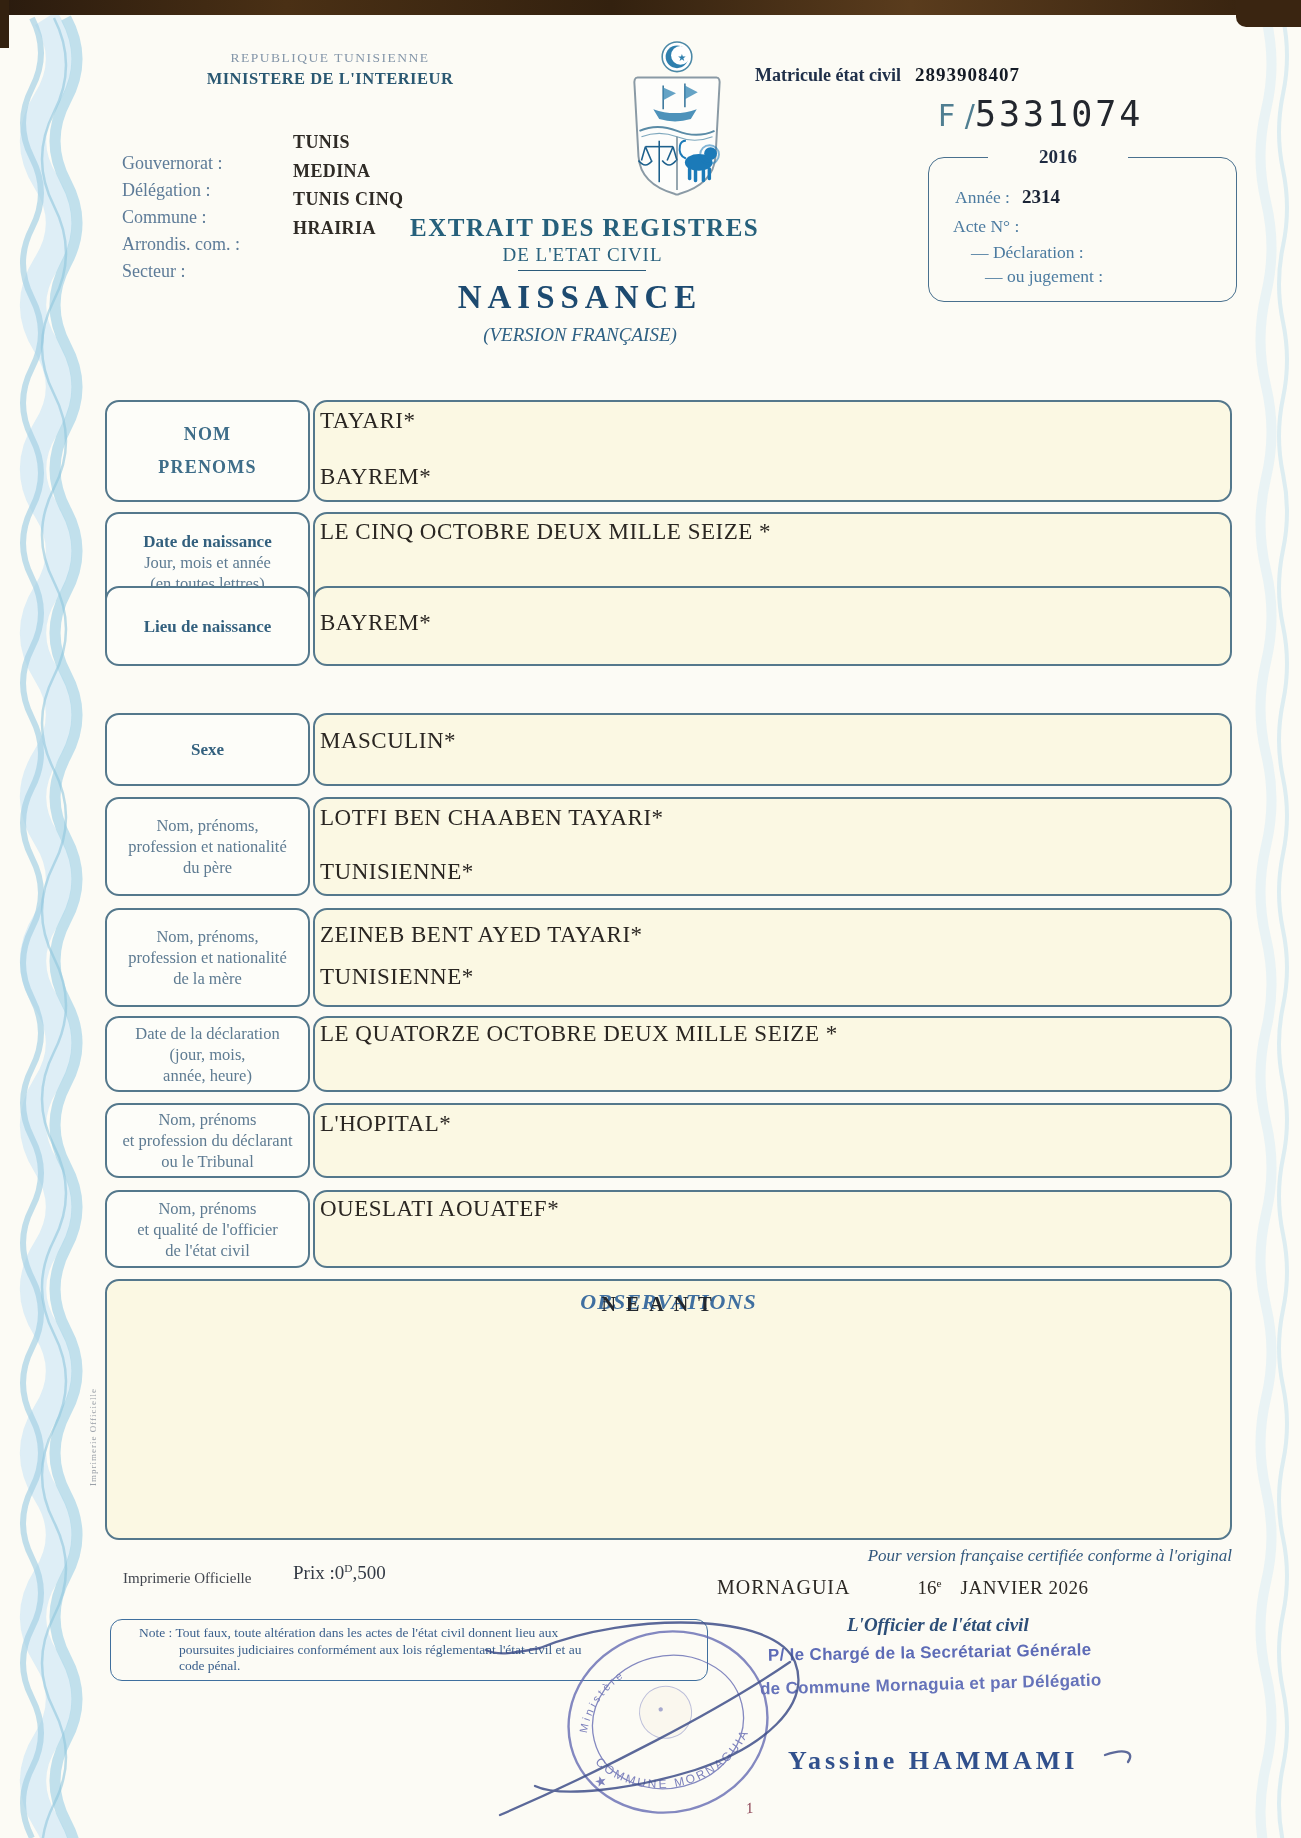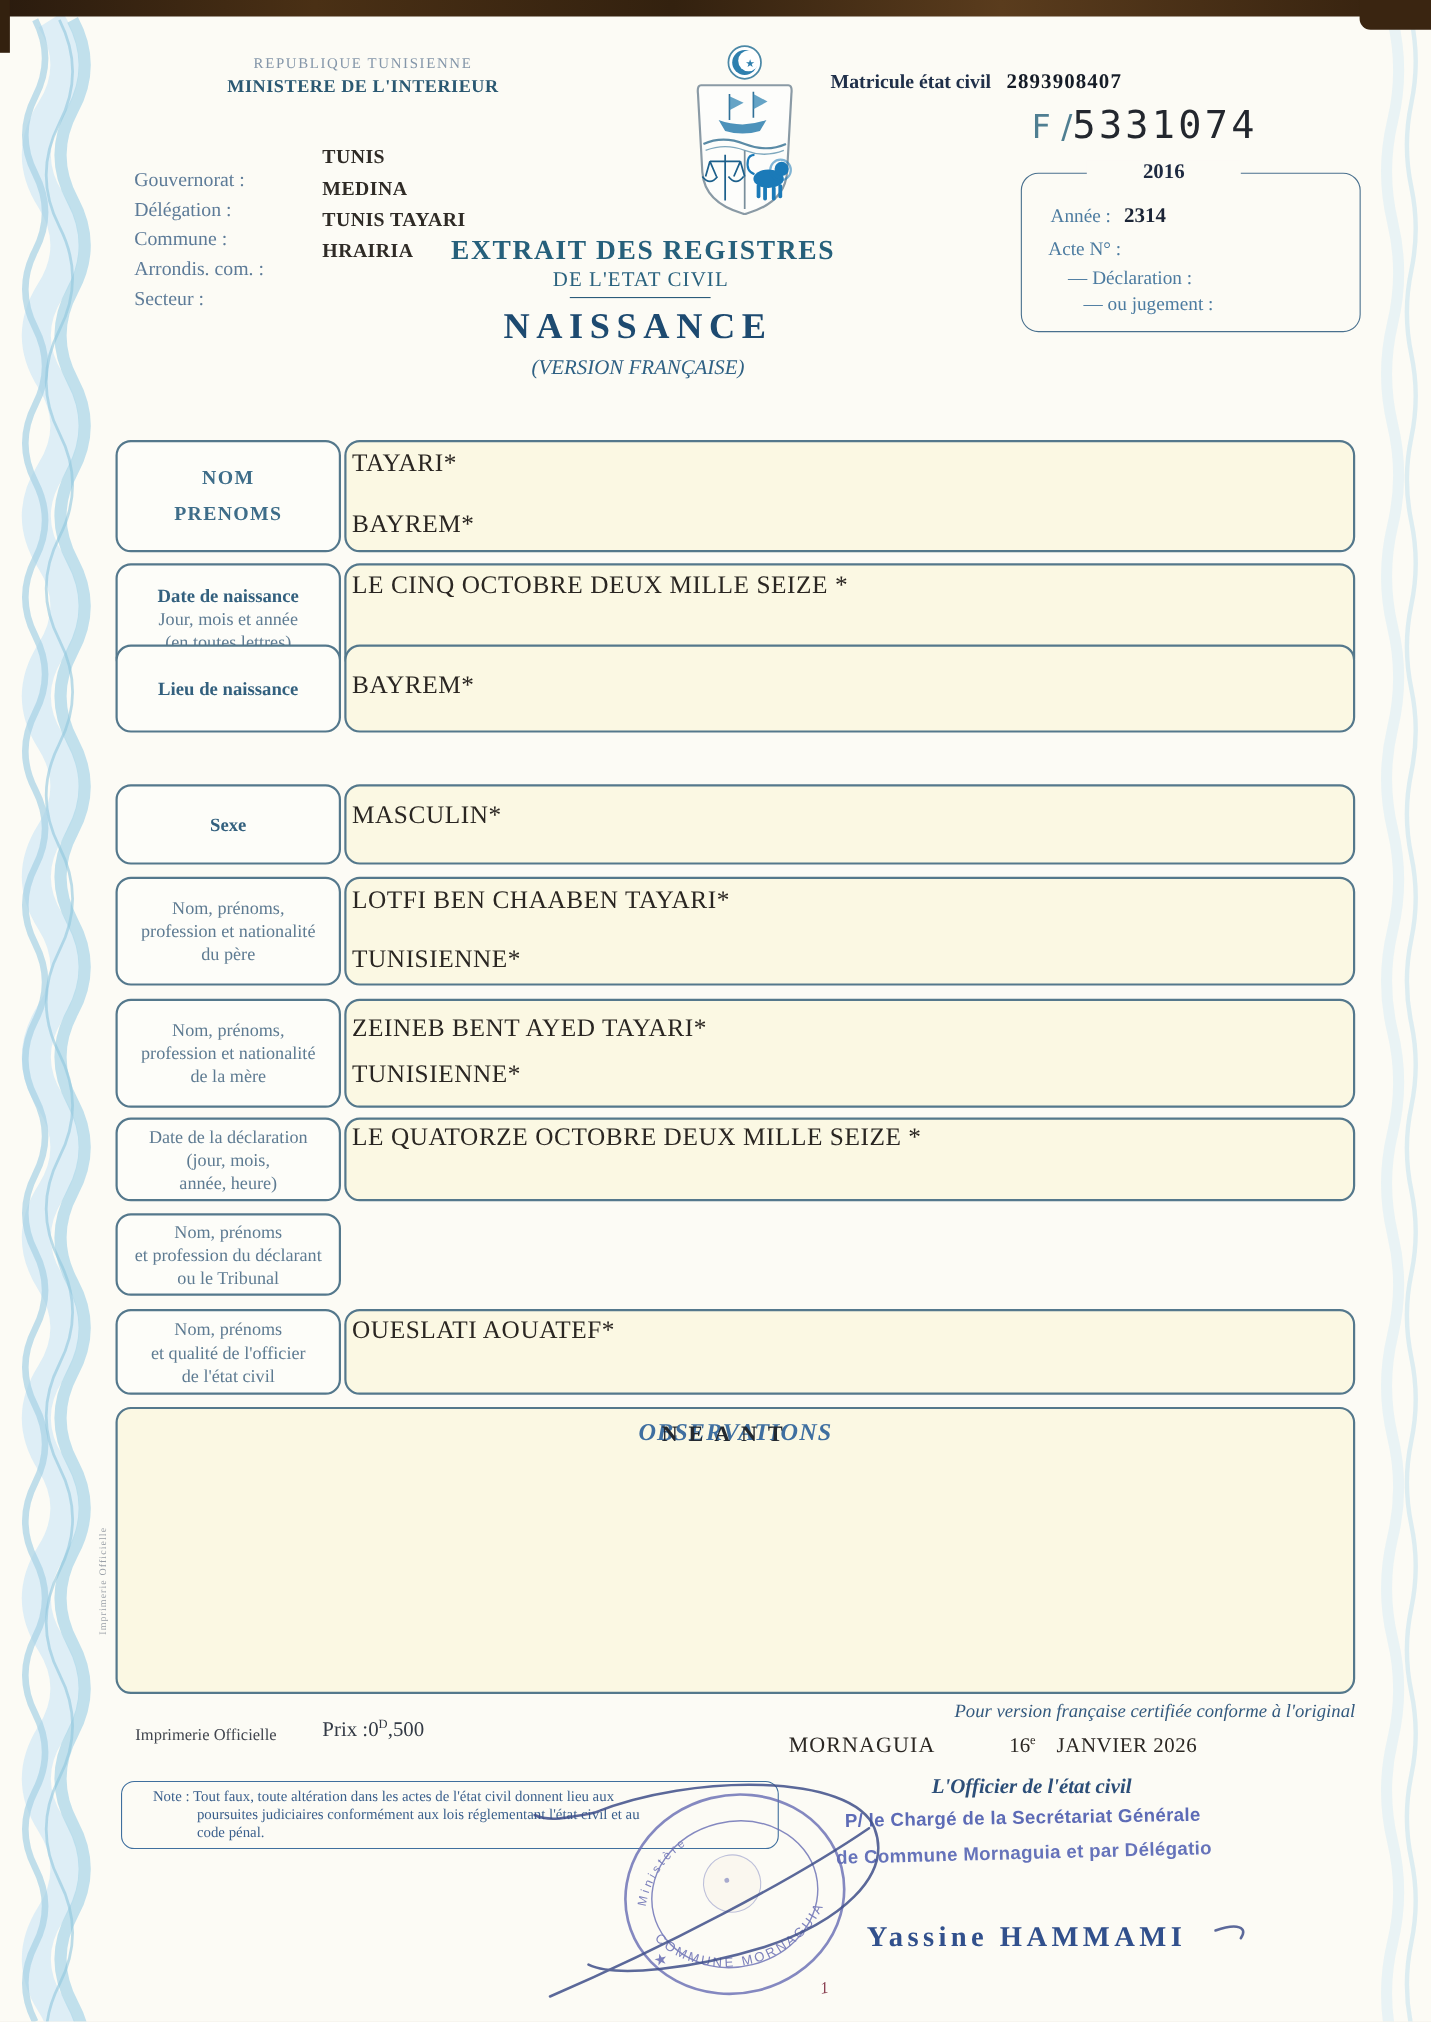--- a/index.html
+++ b/index.html
@@ -102,21 +102,21 @@
   <div class="abs admin-labels">
     <span>Gouvernorat :</span>
     <span>Délégation :</span>
     <span>Commune :</span>
     <span>Arrondis. com. :</span>
     <span>Secteur :</span>
   </div>
   <div class="abs admin-values">
     <span>TUNIS</span>
     <span>MEDINA</span>
-    <span>TUNIS TAYARI</span>
+    <span>TUNIS CINQ</span>
     <span>HRAIRIA</span>
   </div>
 
   <svg id="emblem" width="100" height="158" viewBox="0 0 100 160">
     <circle cx="50" cy="17" r="15" fill="#ffffff" stroke="#4b88a6" stroke-width="1.6"></circle>
     <circle cx="50" cy="17" r="11.5" fill="#2e7fae"></circle>
     <circle cx="53.5" cy="15.5" r="9.5" fill="#ffffff"></circle>
     <text x="50.5" y="21" font-size="10" fill="#2e7fae">★</text>
     <path d="M10 38 H90 Q94 38 93 46 L89 118 Q87 146 52 156 Q50 157 48 156 Q13 146 11 118 L7 46 Q6 38 10 38 Z" fill="#fdfdfb" stroke="#8a9aa5" stroke-width="2"></path>
     <path d="M12 92 Q30 84 50 92 T88 92" fill="none" stroke="#5a8ba6" stroke-width="2"></path>
@@ -243,20 +243,23 @@
     <div class="fvalue">
       <span class="val" style="top:3px;">LE QUATORZE OCTOBRE  DEUX MILLE SEIZE *</span>
     </div>
   </div>
 
   <div class="frow" style="top:1103px;height:75px;">
     <div class="flabel">
       <span class="lblN">Nom, prénoms</span>
       <span class="lblN">et profession du déclarant</span>
       <span class="lblN">ou le Tribunal</span>
+    </div>
+    <div class="fvalue">
+      <span class="val" style="top:6px;">L'HOPITAL*</span>
     </div>
   </div>
 
   <div class="frow" style="top:1190px;height:78px;">
     <div class="flabel">
       <span class="lblN">Nom, prénoms</span>
       <span class="lblN">et qualité de l'officier</span>
       <span class="lblN">de l'état civil</span>
     </div>
     <div class="fvalue">

